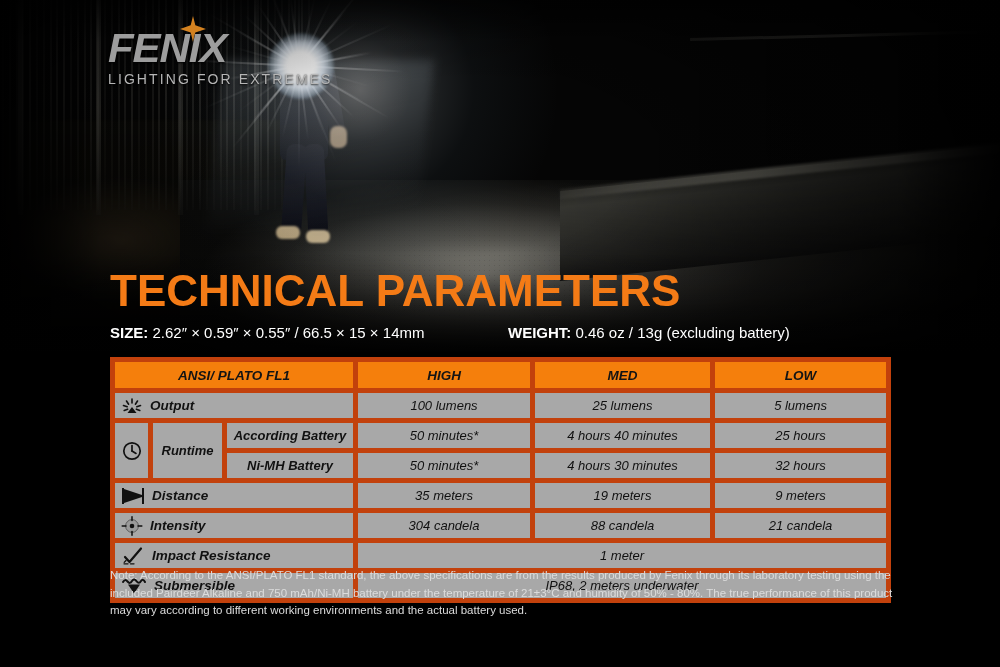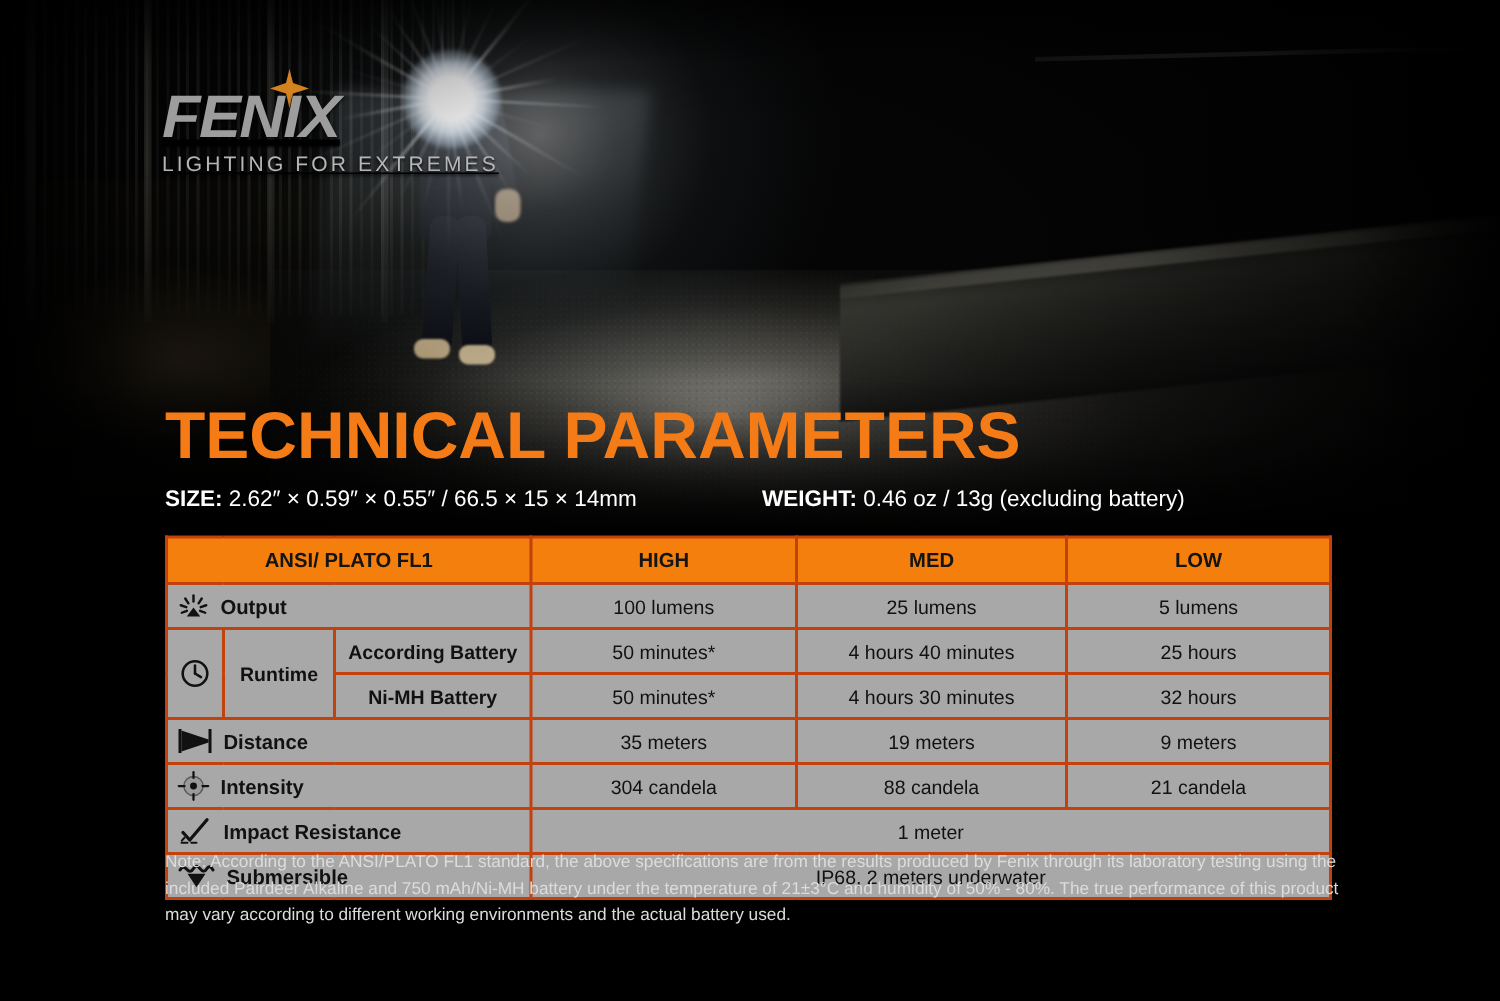--- a/index.html
+++ b/index.html
@@ -150,21 +150,21 @@
       linear-gradient(180deg, rgba(0,0,0,0.65) 0%, rgba(0,0,0,0) 12%, rgba(0,0,0,0) 72%, rgba(0,0,0,0.95) 100%);
     pointer-events:none;
   }
   #side-fade {
     position:absolute; left:0; top:0; width:1000px; height:352px;
     background:linear-gradient(90deg, rgba(0,0,0,0.92) 0%, rgba(0,0,0,0.1) 10%, rgba(0,0,0,0) 50%, rgba(0,0,0,0.25) 90%, rgba(0,0,0,0.9) 100%);
     pointer-events:none;
   }
 
   
-  #logo { position:absolute; left:108px; top:58px; z-index:30;text-decoration:underline; }
+  #logo { position:absolute; left:108px; top:28px; z-index:30; }
   #logo-word {
     font-size:40px; font-weight:bold; letter-spacing:-1px;
     font-style:italic;
     color:#9d9d9d;
     line-height:40px;
     text-shadow:0 1px 2px rgba(0,0,0,0.9);
     font-family:"Liberation Sans", sans-serif;
     transform:scaleX(1.05);
     transform-origin:left center;
   }
@@ -204,28 +204,29 @@
   
   #table-wrap {
     position:absolute; left:110px; top:357px; width:776px; z-index:30;
   }
   table.spec {
     border-collapse:collapse; width:776px;
     table-layout:fixed;
     font-family:"Liberation Sans", sans-serif;
   }
   table.spec td, table.spec th {
-    border:2px solid #c2410c;
+    border:5px solid #c2410c;
     color:#111;
     font-size:13px;
     text-align:center;
     vertical-align:middle;
     background:#a8a8a8;
     padding:0;
     height:30px;
+    font-style:italic;
   }
   table.spec thead th {
     background:#F57F0C;
     font-weight:bold;
     font-size:13.5px;
     height:31px;
     color:#141414;
   }
   td.rowlabel {
     text-align:left;

